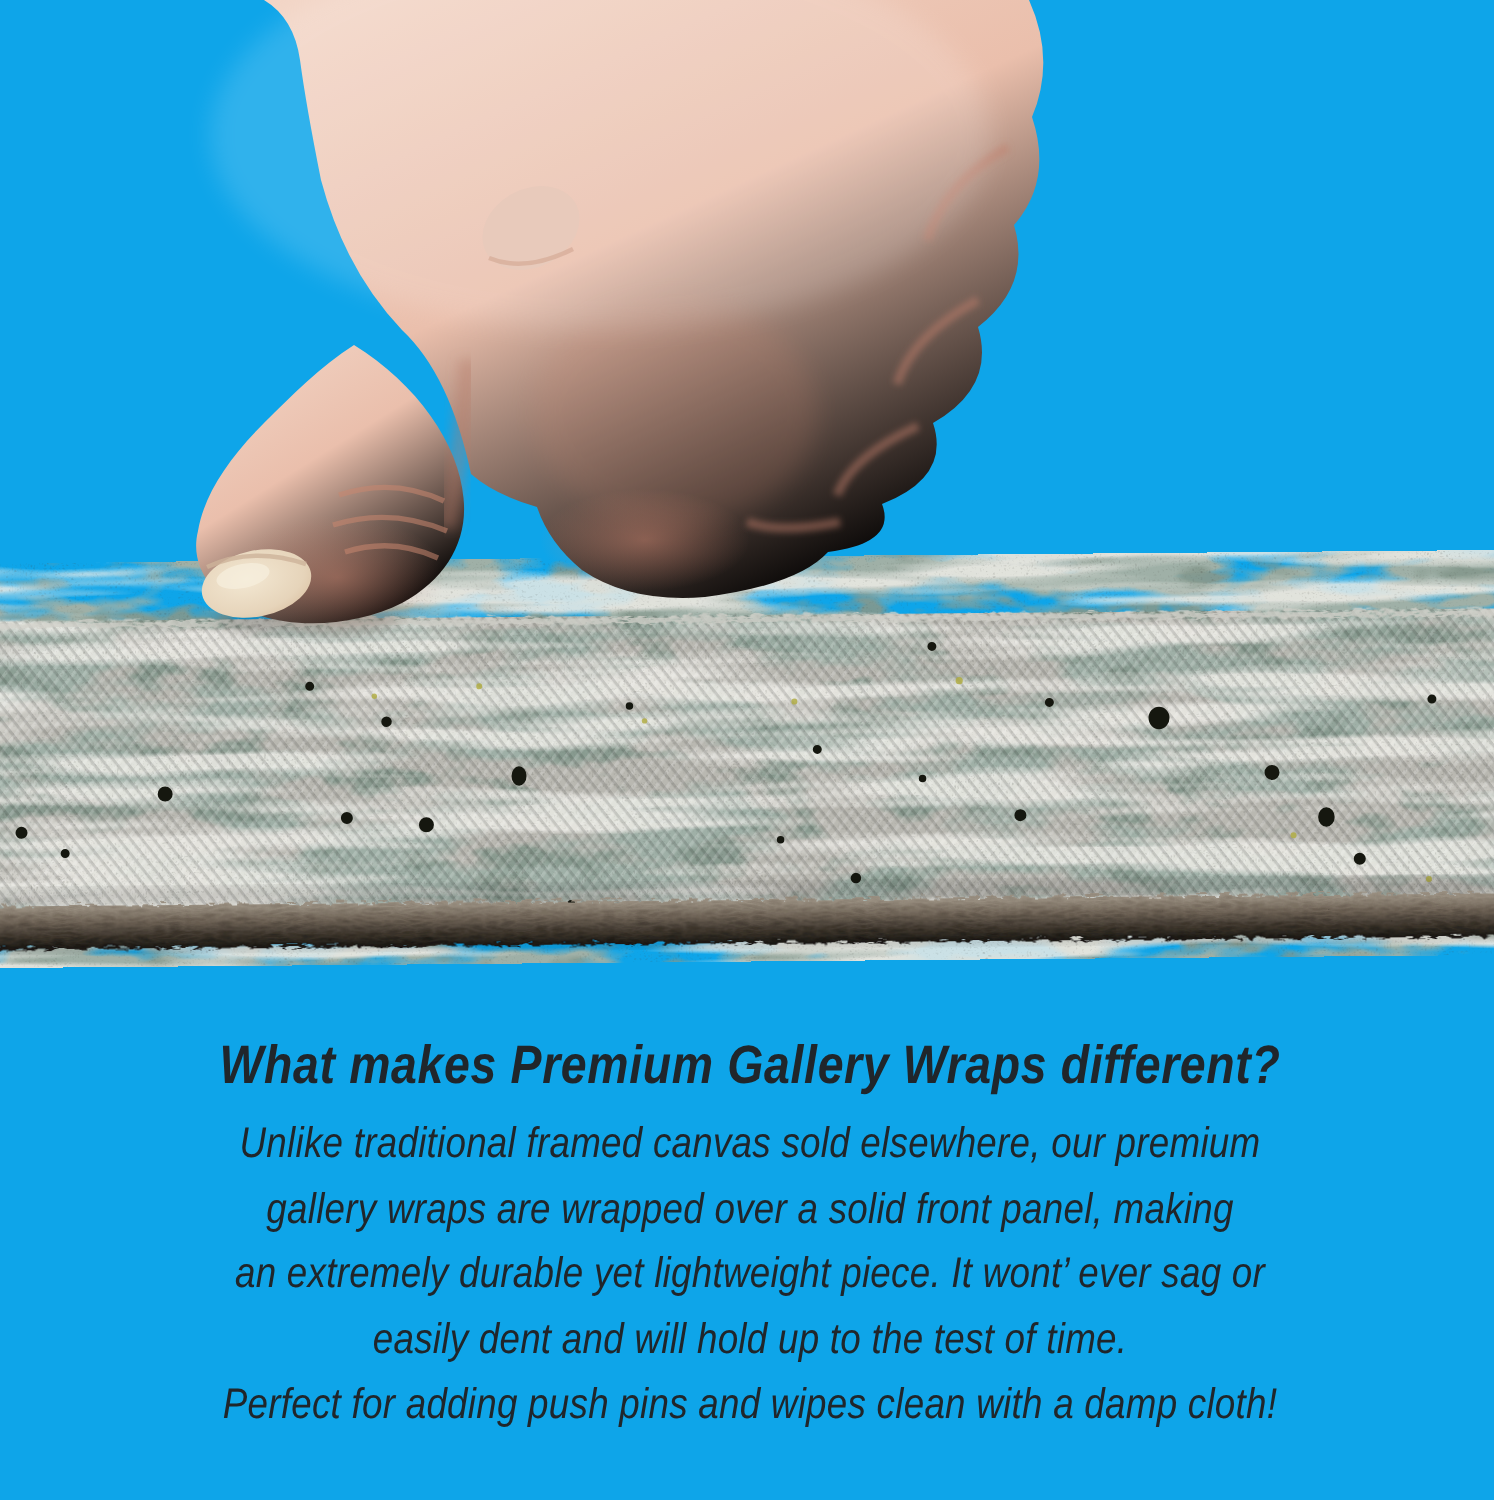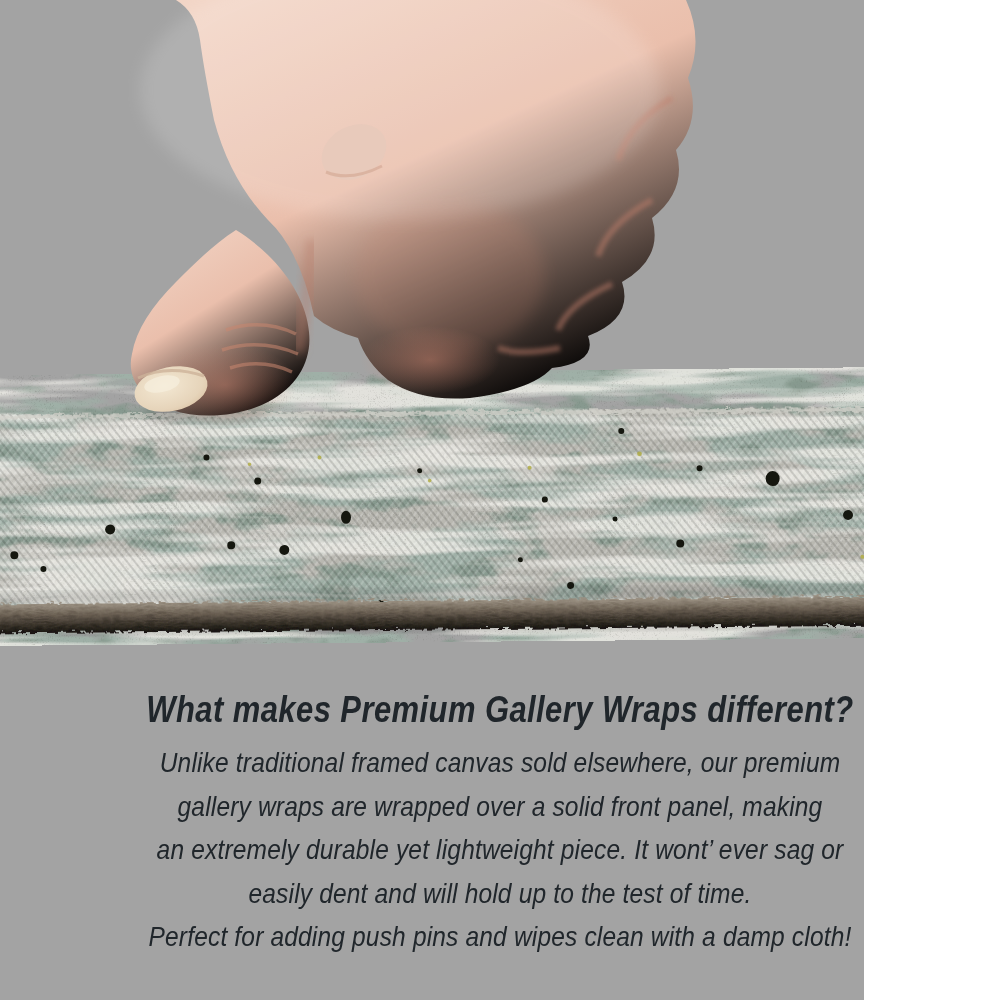--- a/index.html
+++ b/index.html
@@ -1,17 +1,17 @@
 <!DOCTYPE html>
 <html><head>
 <meta charset="utf-8">
 <style>
   html,body{margin:0;padding:0;background:#ffffff;}
   .stage{
-    position:relative;width:864px;height:1000px;background:#a3a3a3;overflow:hidden;
+    position:relative;width:996px;height:1000px;background:#0ea5e9;overflow:hidden;
     font-family:"Liberation Sans",sans-serif;
   }
   .photo{position:absolute;top:0;left:0;margin:0;width:1000px;height:660px;}
   .photo svg{display:block;}
   .copy{
     position:absolute;top:688px;left:0;width:1000px;text-align:center;
     color:#20262b;font-style:italic;
     transform:scaleX(0.86);transform-origin:500px 0;
   }
   .copy-heading{

